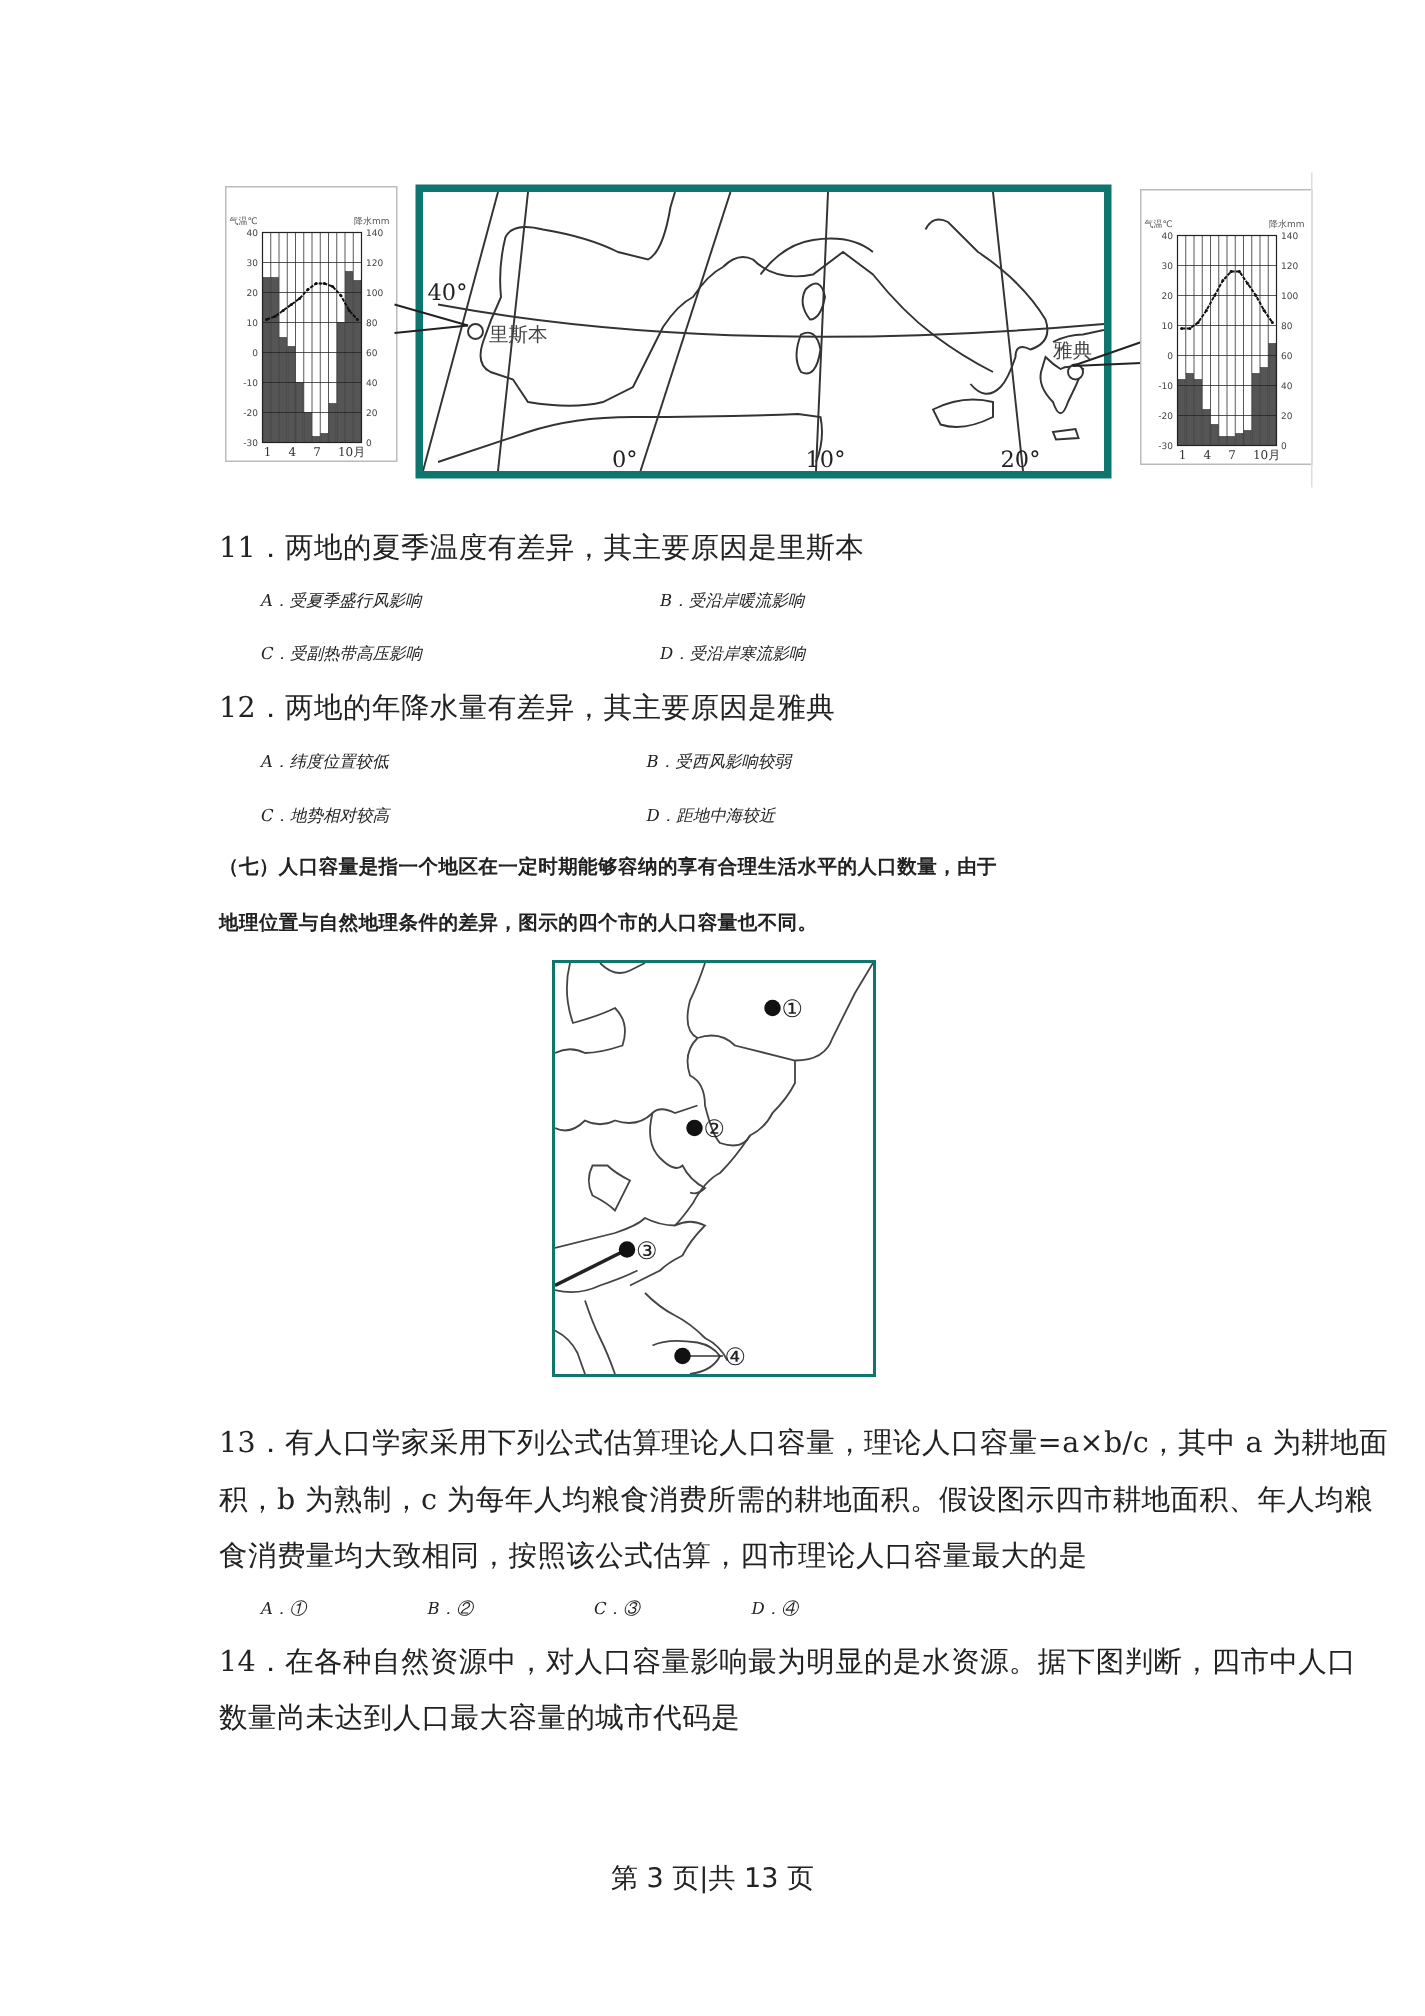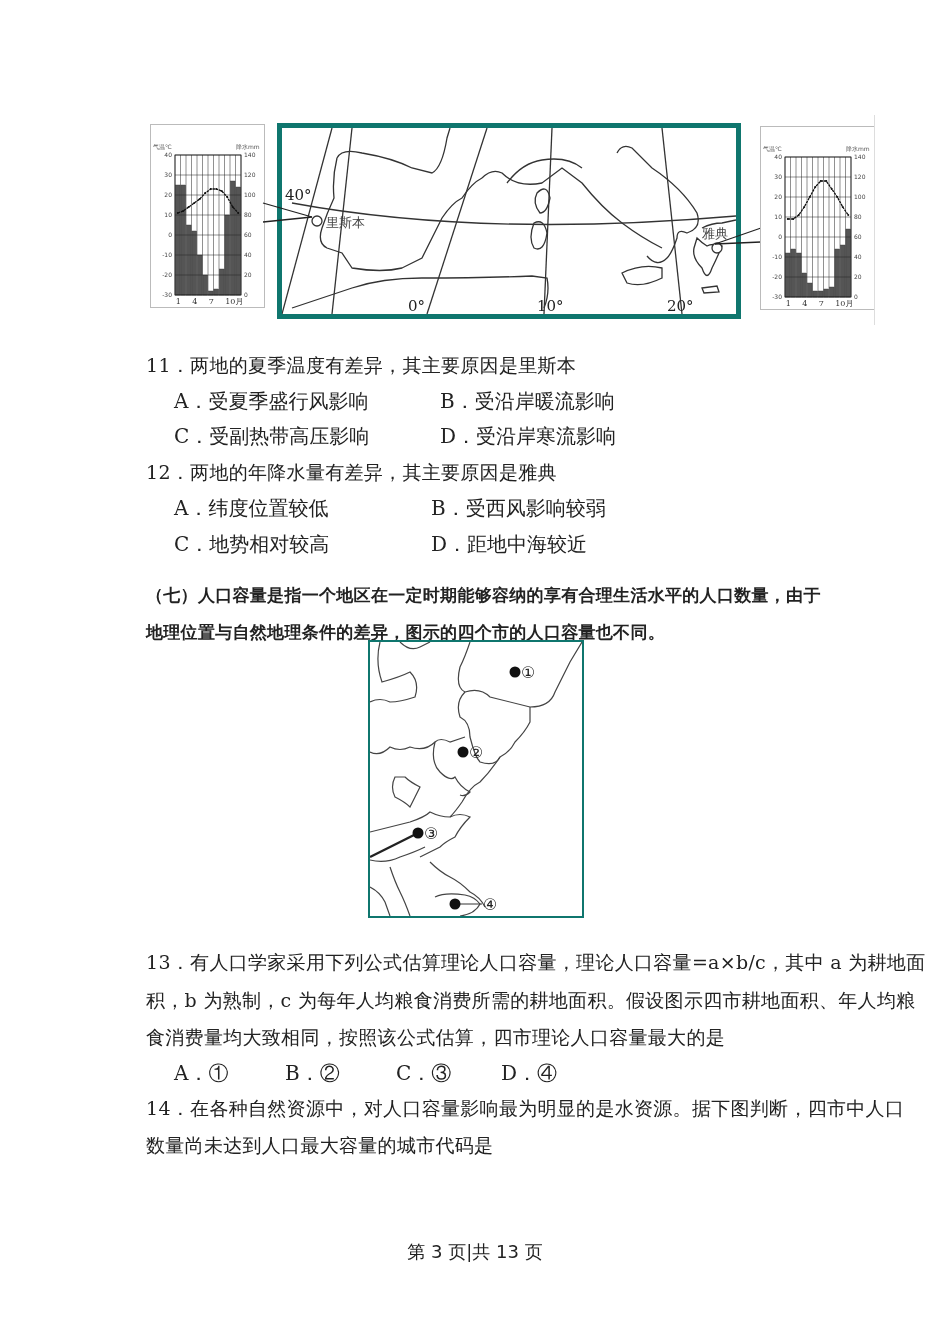--- a/index.html
+++ b/index.html
@@ -2,22 +2,22 @@
 <html><head>
 <meta charset="utf-8">
 <style>
   html, body { margin: 0; padding: 0; background: #ffffff; }
   body { width: 950px; height: 1344px; position: relative; font-family: "DejaVu Serif", "Liberation Serif", serif; color: #222; overflow: hidden; }
   .abs { position: absolute; }
   .climate { position: absolute; border: 1px solid #bbb; background: #fff; }
   .climate svg { display: block; }
   .map-box { position: absolute; border: 5px solid #0f766e; background: #fff; }
   .q { position: absolute; font-size: 19px; line-height: 20px; white-space: nowrap; letter-spacing: 0.3px; }
-  .opt { position: absolute; font-size: 20px; line-height: 20px; white-space: nowrap; }
-  .bold { font-family: "DejaVu Sans", "Liberation Sans", sans-serif; font-weight: bold; font-size: 17px; margin-top: 16px; }
+  .opt { position: absolute; font-size: 11px; line-height: 20px; white-space: nowrap; font-style: italic; }
+  .bold { font-family: "DejaVu Sans", "Liberation Sans", sans-serif; font-weight: bold; font-size: 13px; }
   .footer { position: absolute; top: 1240px; left: 0; width: 950px; text-align: center; font-size: 18px; font-family: "DejaVu Sans", "Liberation Sans", sans-serif; }
   .rightbar { position: absolute; left: 874px; top: 115px; width: 1px; height: 210px; background: #ddd; }
 </style>
 </head>
 <body>
 
 <div class="abs" style="left:0;top:0;width:950px;height:330px;">
 
   <div class="climate" style="left:150px;top:124px;width:113px;height:182px;">
     <svg id="chartL" width="113" height="182" viewBox="0 0 113 182">

